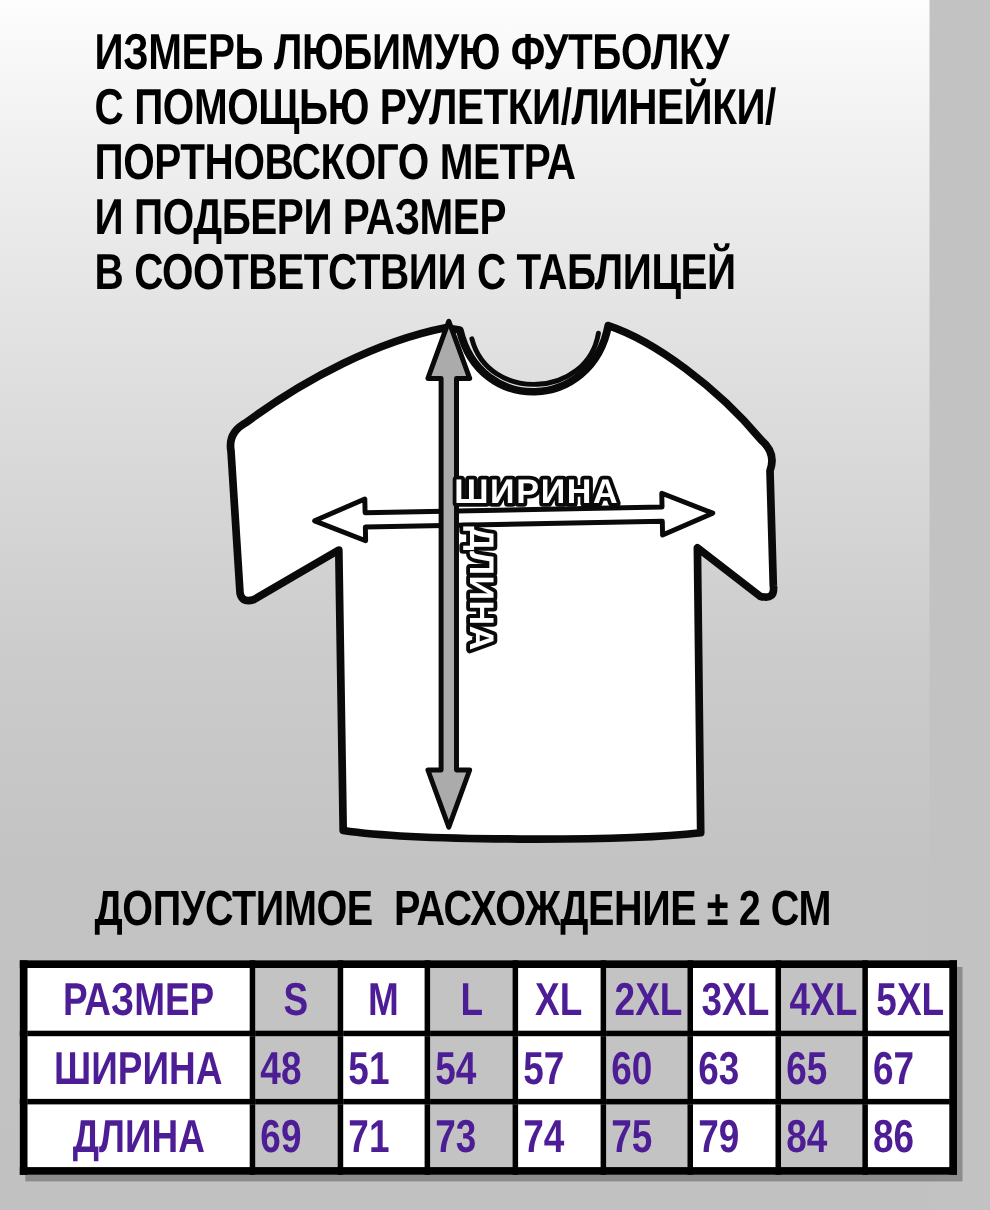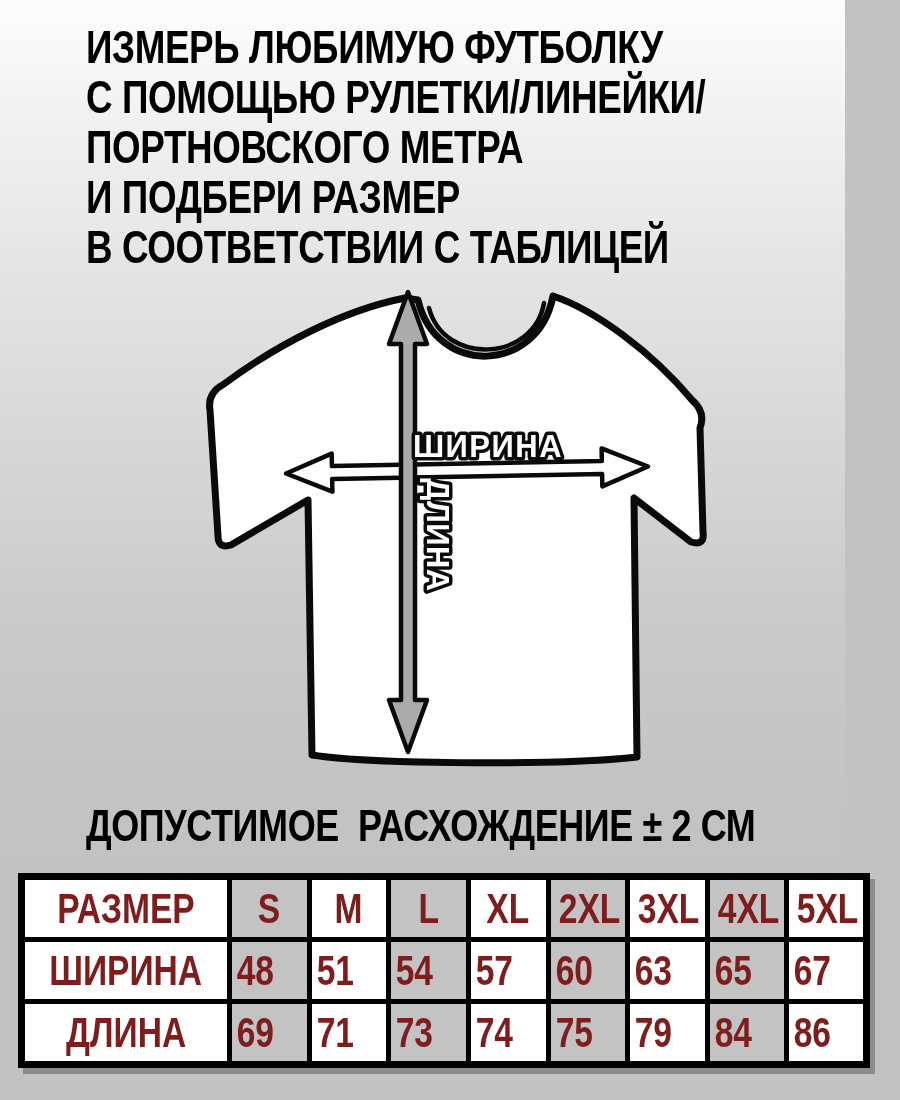--- a/index.html
+++ b/index.html
@@ -29,21 +29,21 @@
     position:absolute;left:18px;top:873px;width:852px;
     border-collapse:collapse;background:#ffffff;
     border:7px solid #000;
     box-shadow:5px 6px 0 rgba(0,0,0,.28);
     table-layout:fixed;
   }
   .size-table col.c-label{width:208px;}
   .size-table th,.size-table td{
     border:5px solid #000;height:57px;padding:0;
     vertical-align:middle;
-    font-weight:bold;font-size:42px;color:#7f1d1d;background:#ffffff;
+    font-weight:bold;font-size:42px;color:#4c1d95;background:#ffffff;
   }
   .size-table .alt{background:#c3c3c3;}
   .cond{display:inline-block;transform:scaleX(.8);transform-origin:50% 50%;white-space:nowrap;}
   .svg-label{
     font-family:"Liberation Sans","DejaVu Sans",sans-serif;
     font-weight:bold;fill:#ffffff;stroke:#0a0a0a;stroke-width:7px;
     paint-order:stroke;stroke-linejoin:round;
   }
 </style>
 </head>

